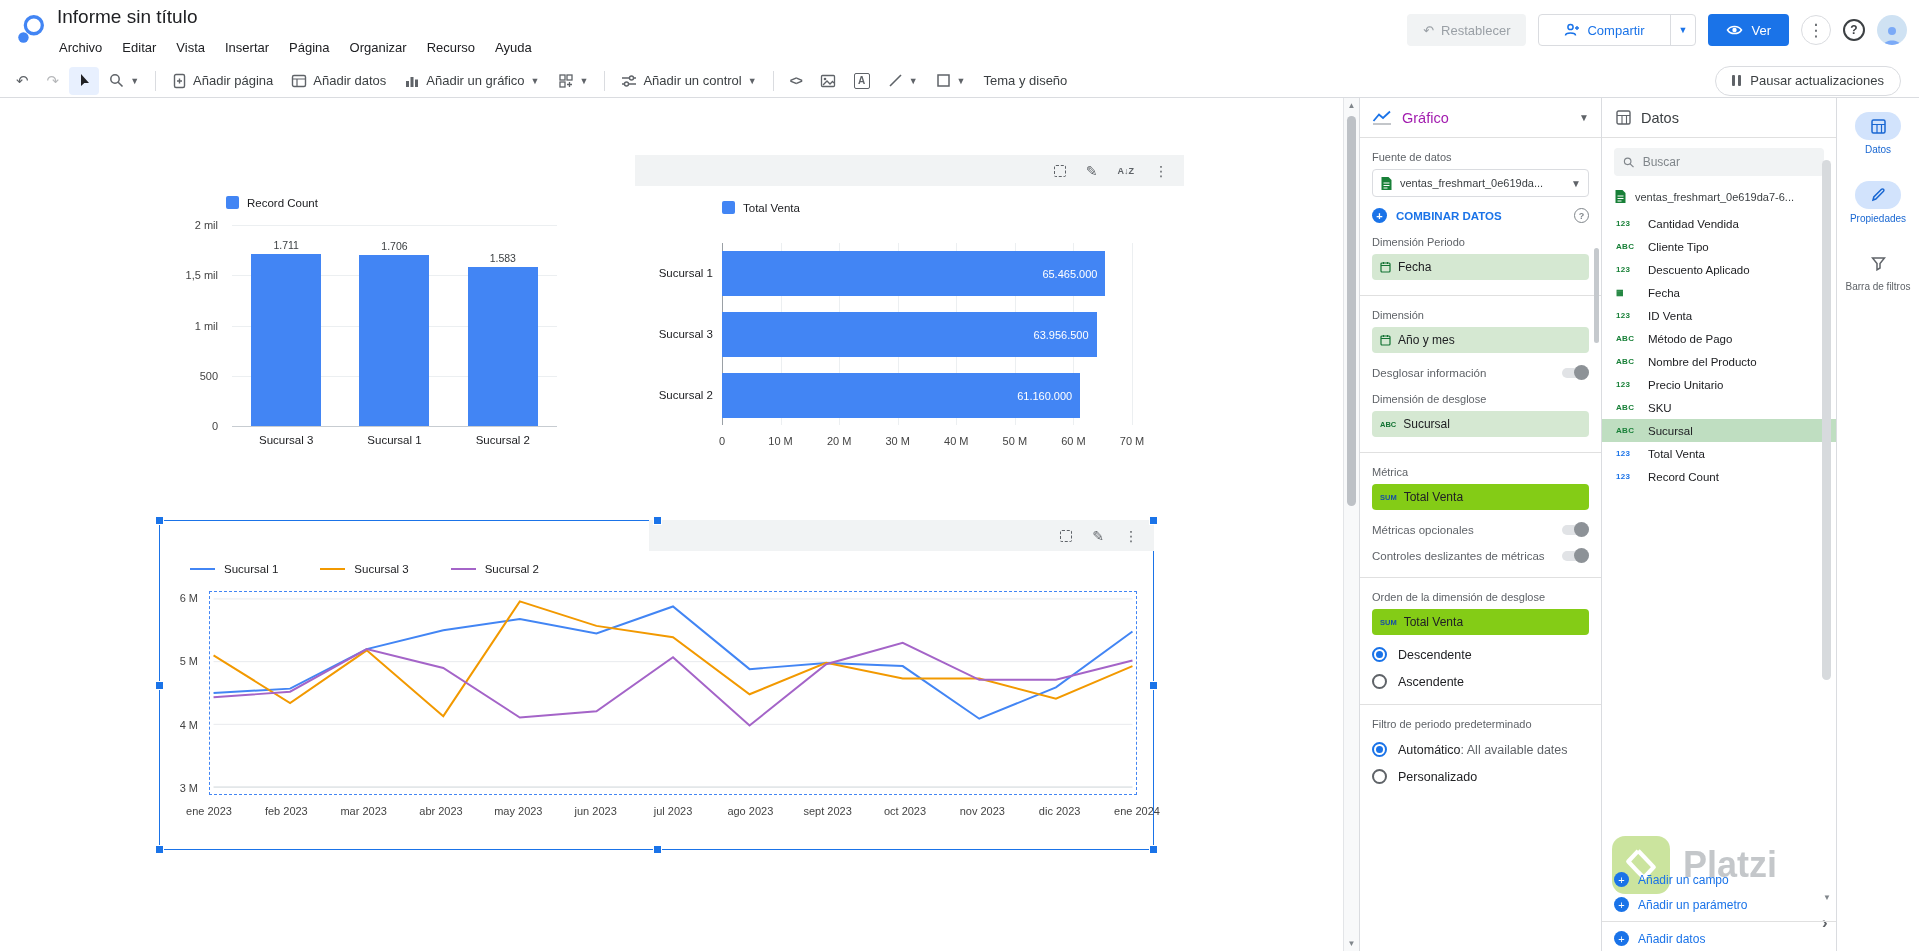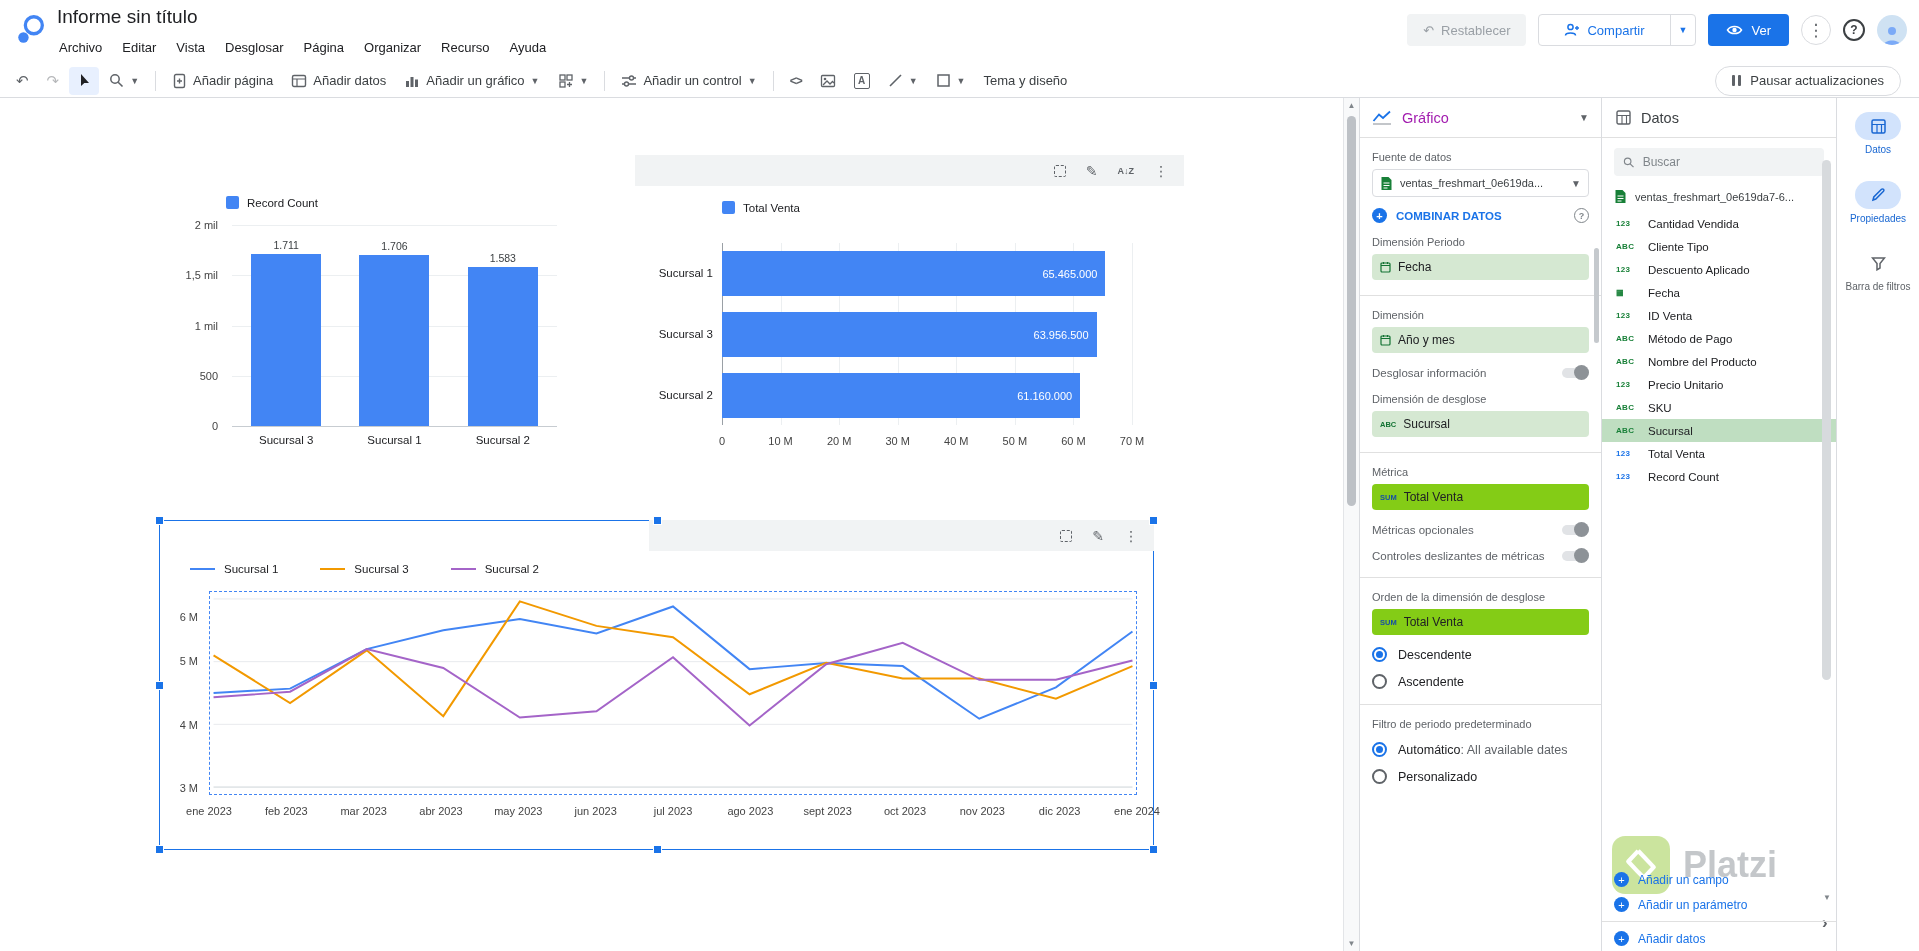--- a/index.html
+++ b/index.html
@@ -173,21 +173,21 @@
     <svg class="logo" viewBox="0 0 36 36">
       <circle cx="21" cy="14" r="9" fill="none" stroke="#4285f4" stroke-width="3.5"></circle>
       <circle cx="10" cy="27" r="5.5" fill="#4285f4"></circle>
     </svg>
     <div class="app-title">Informe sin título</div>
     <div class="menubar">
 
     <span class="menu-item">Archivo</span>
         <span class="menu-item">Editar</span>
         <span class="menu-item">Vista</span>
-        <span class="menu-item">Desglosar</span>
+        <span class="menu-item">Insertar</span>
         <span class="menu-item">Página</span>
         <span class="menu-item">Organizar</span>
         <span class="menu-item">Recurso</span>
         <span class="menu-item">Ayuda</span>
       </div>
     <div class="header-right">
       <div class="btn-reset">
         <span>↶</span>
         <span>Restablecer</span>
       </div>
@@ -433,21 +433,21 @@
             <span class="c3-marker" style="background: rgb(242, 153, 0);"></span>
             <span>Sucursal 3</span>
           </div>
 
           <div class="c3-leg-item">
             <span class="c3-marker" style="background: rgb(164, 100, 200);"></span>
             <span>Sucursal 2</span>
           </div>
         </div>
       <div class="c3-ylabels" id="c3-ylabels">
-          <span class="c3-ytick" style="top: 7px; margin-top: 19px;">6 M</span>
+          <span class="c3-ytick" style="top: 7px;">6 M</span>
           <span class="c3-ytick" style="top: 70.3333px;">5 M</span>
           <span class="c3-ytick" style="top: 133.667px;">4 M</span>
           <span class="c3-ytick" style="top: 197px;">3 M</span>
         </div>
       <div class="c3-plot">
         <svg id="c3-svg" viewBox="0 0 928 204">
             <line x1="0" x2="928" y1="7" y2="7" stroke="#e8eaed"></line>
             <line x1="0" x2="928" y1="70.33333333333334" y2="70.33333333333334" stroke="#e8eaed"></line>
             <line x1="0" x2="928" y1="133.66666666666669" y2="133.66666666666669" stroke="#e8eaed"></line>
             <line x1="0" x2="928" y1="197" y2="197" stroke="#cdd3d8"></line>

